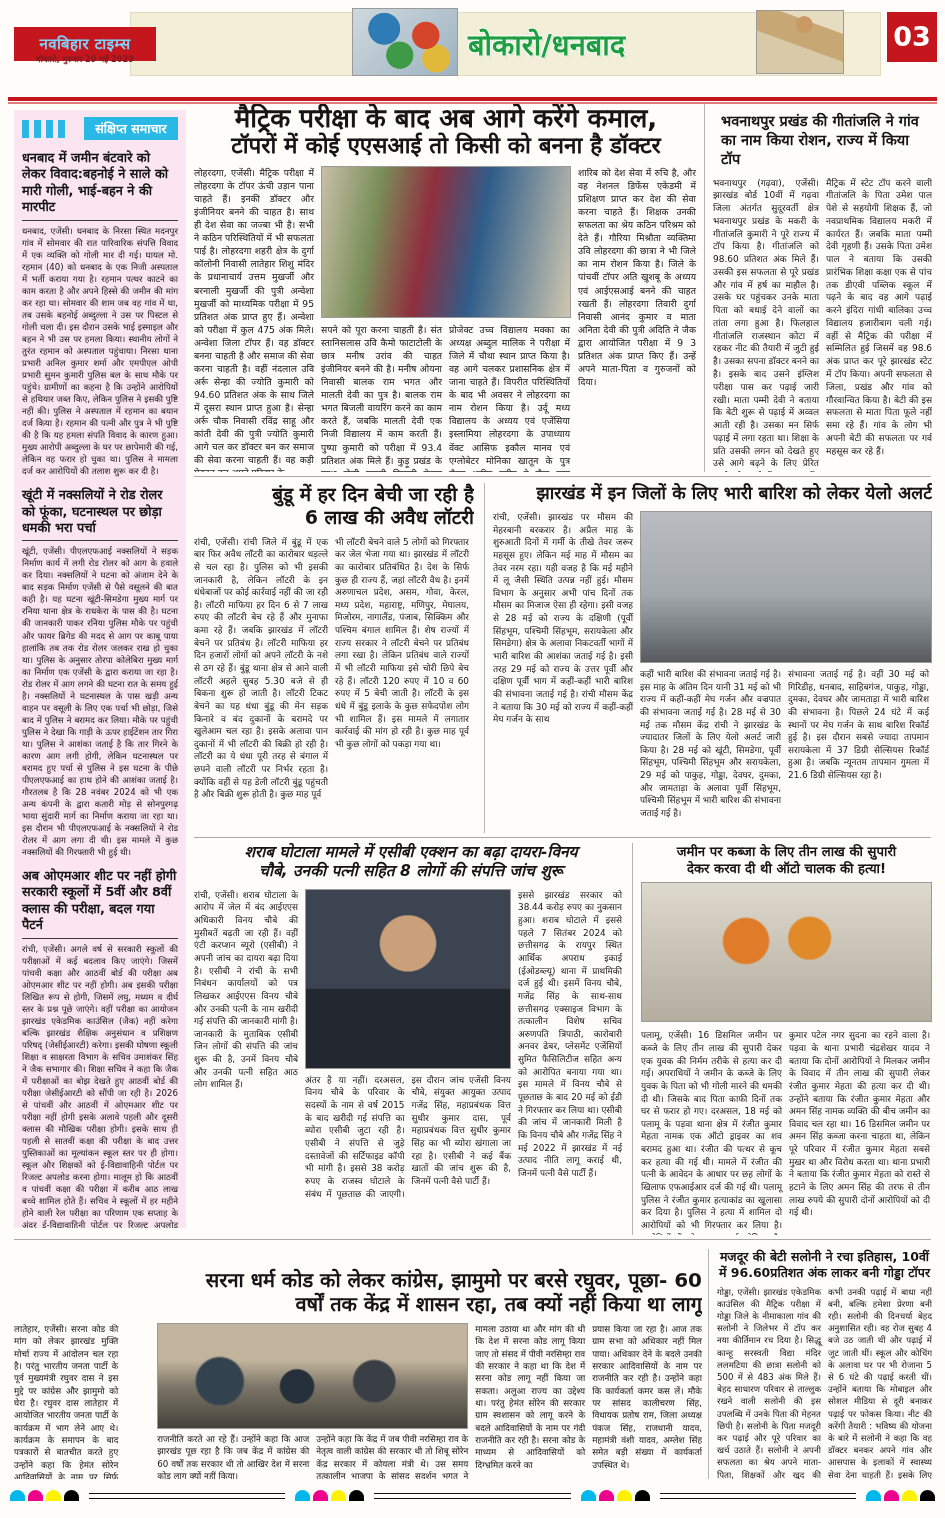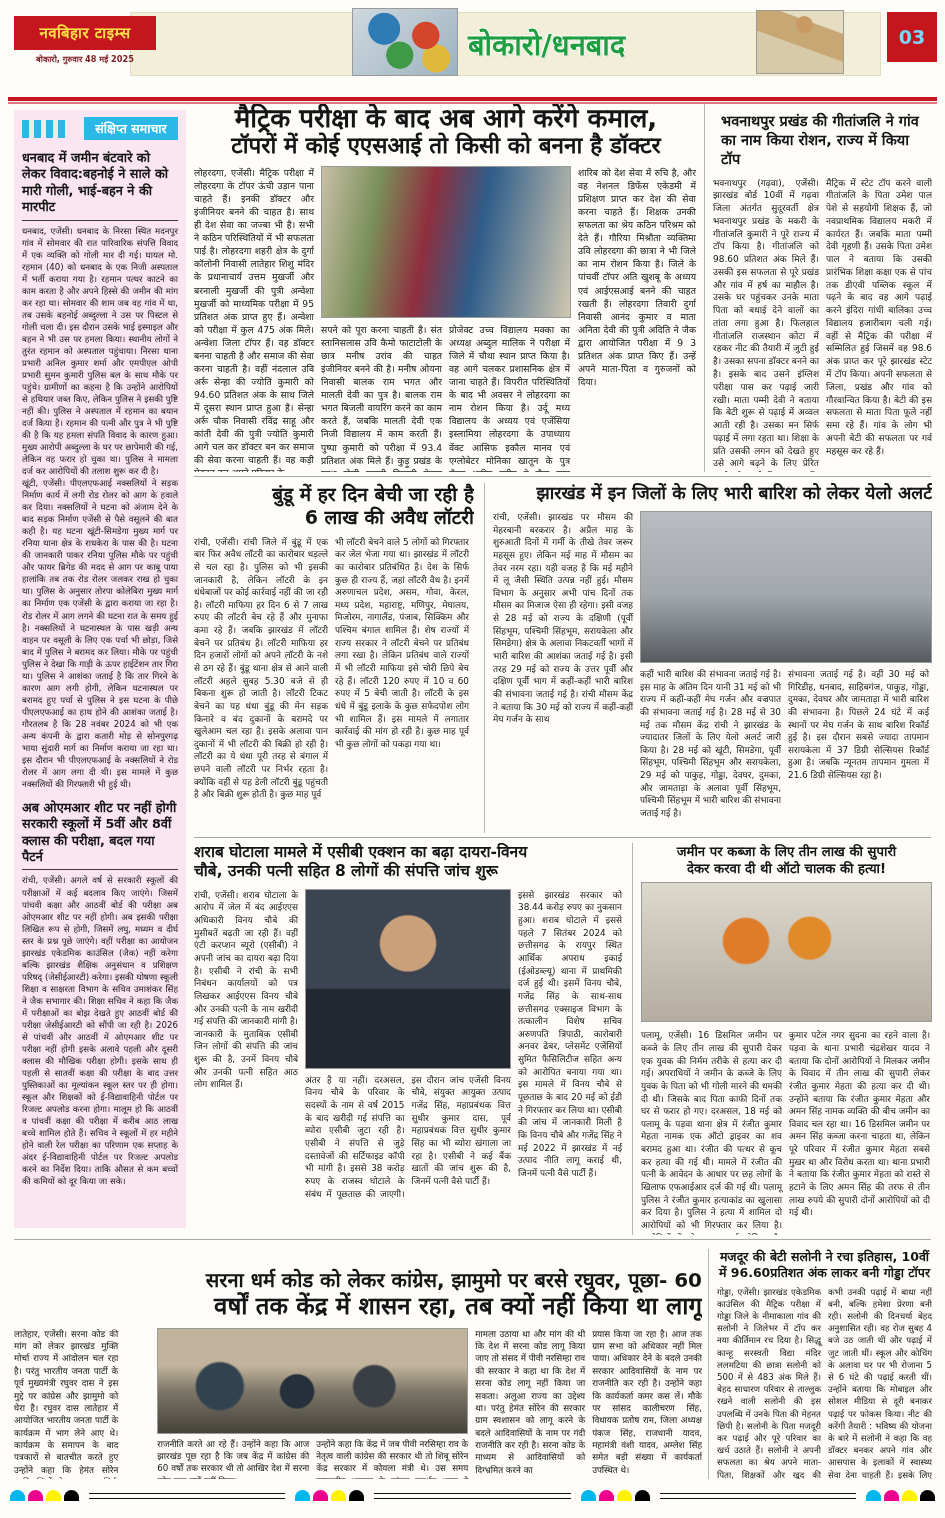--- a/index.html
+++ b/index.html
@@ -1,46 +1,46 @@
 <!DOCTYPE html>
 <html><head>
 <meta charset="utf-8">
 <style>
   html,body{margin:0;padding:0;}
   .page{position:relative;width:945px;height:1518px;background:#fffdfa;font-family:"DejaVu Sans",sans-serif;color:#151515;overflow:hidden;}
   
   .band{position:absolute;left:130px;right:64px;top:12px;height:62px;background:#f2eed7;border:1px solid #e2ddc0;}
-  .mast{position:absolute;left:14px;top:16px;width:142px;height:34px;background:#c4161c;color:#fde047;font-weight:bold;font-size:15px;line-height:34px;text-align:center;letter-spacing:0.5px;}
+  .mast{position:absolute;left:14px;top:27px;width:142px;height:34px;background:#c4161c;color:#7dd3fc;font-weight:bold;font-size:15px;line-height:34px;text-align:center;letter-spacing:0.5px;}
   .dateline{position:absolute;left:14px;top:53px;width:142px;font-size:8.2px;color:#7d1c22;text-align:center;font-weight:bold;}
   .collage{position:absolute;left:352px;top:8px;width:104px;height:66px;background:
     radial-gradient(circle at 30% 30%,#2e7bb5 0 18%,transparent 19%),
     radial-gradient(circle at 70% 40%,#d4452a 0 16%,transparent 17%),
     radial-gradient(circle at 45% 70%,#3f9a48 0 18%,transparent 19%),
     radial-gradient(circle at 80% 75%,#e0b93a 0 14%,transparent 15%),
     linear-gradient(135deg,#cfd8de,#9db3c0);}
   .sec-title{position:absolute;left:468px;top:24px;font-size:29px;font-weight:bold;color:#1e9e40;
     text-shadow:1px 0 #fff,-1px 0 #fff,0 1px #fff,0 -1px #fff,1px 1px 0 #9ec7a8;}
   .statue{position:absolute;left:756px;top:10px;width:86px;height:62px;background:
     radial-gradient(circle at 55% 22%,#c99a63 0 12%,transparent 13%),
     linear-gradient(20deg,#d8c9a8 0 45%,#c7a875 46% 75%,#e6dcc2 76%);}
-  .pagenum{position:absolute;right:8px;top:12px;width:50px;height:50px;background:#c4161c;color:#7dd3fc;font-size:19px;font-weight:bold;line-height:50px;text-align:center;}
+  .pagenum{position:absolute;right:8px;top:12px;width:50px;height:50px;background:#c4161c;color:#ffffff;font-size:27px;font-weight:bold;line-height:50px;text-align:center;}
   .redrule{position:absolute;top:97px;left:8px;right:8px;height:7px;background:linear-gradient(#c4161c 0 4px,#fff 4px 5px,#df7a7a 5px 7px);}
   
   .sidebar{position:absolute;left:14px;top:110px;width:172px;height:1118px;background:#fae5f0;padding:7px 8px;box-sizing:border-box;overflow:hidden;}
   .brief-head{display:flex;align-items:center;gap:18px;}
   .brief-bars{width:44px;height:18px;background:repeating-linear-gradient(90deg,#2ab9e6 0 7px,#fae5f0 7px 12px);}
   .brief-title{flex:1;background:#2ab9e6;color:#fff;font-size:12.5px;font-weight:bold;text-align:center;padding:3px 0;}
   .brief h3{margin:10px 0 4px 0;font-size:12.8px;line-height:1.28;border-bottom:1px solid #3a3a3a;padding-bottom:4px;}
   .brief p{margin:0;font-size:8.6px;line-height:1.4;text-align:justify;}
   
   .art{position:absolute;overflow:hidden;box-sizing:border-box;}
   .h-big1{margin:0;text-align:center;font-size:26px;line-height:1.12;font-weight:bold;}
   .h-big2{margin:0;text-align:center;font-size:22.5px;line-height:1.15;font-weight:bold;}
   .h-mid{margin:0;text-align:right;font-size:19px;line-height:1.2;font-weight:bold;}
-  .h-sm{margin:0;font-size:15.5px;line-height:1.25;font-weight:bold;}
+  .h-sm{margin:0;text-align:center;font-size:15.5px;line-height:1.25;font-weight:bold;font-style:italic;}
   .h-xs{margin:0;text-align:center;font-size:13.2px;line-height:1.3;font-weight:bold;}
   .h-left{margin:8px;font-size:13.5px;line-height:1.3;font-weight:bold;}
   .cols{display:flex;gap:7px;margin-top:7px;}
   .col{font-size:9.2px;line-height:1.42;text-align:justify;}
   .photo{border:1px solid #9a9a9a;}
   .ph-toppers{background:linear-gradient(100deg,#c8bfa8 0%,#7a8f5a 22%,#8f2f3e 42%,#2f5d8a 62%,#cfc7b0 100%);}
   .ph-weather{background:linear-gradient(#b9bdc1 0%,#a3a8ad 55%,#70757a 85%,#565a5e 100%);}
   .ph-chaubey{background:radial-gradient(circle at 50% 30%,#caa07a 0 17%,transparent 18%),linear-gradient(#3c4452 0 55%,#232830 56%);}
   .ph-arrest{background:radial-gradient(circle at 36% 42%,#e07b2a 0 11%,transparent 12%),radial-gradient(circle at 58% 40%,#e08a2a 0 11%,transparent 12%),linear-gradient(#ded9cd,#b4ada0);}
   .ph-crowd{background:radial-gradient(circle at 20% 55%,#32424f 0 9%,transparent 10%),radial-gradient(circle at 45% 60%,#26303a 0 9%,transparent 10%),radial-gradient(circle at 70% 55%,#3a3f46 0 9%,transparent 10%),linear-gradient(#c2b49c 0 35%,#7d7668 60%,#45423a 100%);}
@@ -53,37 +53,38 @@
   .reg.c{background:#00b7eb;}.reg.m{background:#ec008c;}.reg.y{background:#fff200;}.reg.k{background:#000;}
   .dline{flex:1;height:4px;border-top:1.6px solid #111;border-bottom:1.6px solid #111;}
 </style>
 </head>
 <body>
 
 <div class="page">
 
   <div class="band"></div>
   <div class="mast">नवबिहार टाइम्स</div>
-  <div class="dateline">बोकारो, गुरुवार 48 मई 2025</div>
+  <div class="dateline">बोकारो, गुरुवार 29 मई 2029</div>
   <div class="collage photo"></div>
   <div class="sec-title">बोकारो/धनबाद</div>
   <div class="statue photo"></div>
   <div class="pagenum">03</div>
   <div class="redrule"></div>
 
   <div class="sidebar">
     <div class="brief-head">
       <div class="brief-bars"></div>
       <div class="brief-title">संक्षिप्त समाचार</div>
     </div>
     <div class="brief">
       <h3>धनबाद में जमीन बंटवारे को लेकर विवाद:बहनोई ने साले को मारी गोली, भाई-बहन ने की मारपीट</h3>
       <p>धनबाद, एजेंसी। धनबाद के निरसा स्थित मदनपुर गांव में सोमवार की रात पारिवारिक संपत्ति विवाद में एक व्यक्ति को गोली मार दी गई। घायल मो. रहमान (40) को धनबाद के एक निजी अस्पताल में भर्ती कराया गया है। रहमान पत्थर काटने का काम करता है और अपने हिस्से की जमीन की मांग कर रहा था। सोमवार की शाम जब वह गांव में था, तब उसके बहनोई अब्दुल्ला ने उस पर पिस्टल से गोली चला दी। इस दौरान उसके भाई इस्माइल और बहन ने भी उस पर हमला किया। स्थानीय लोगों ने तुरंत रहमान को अस्पताल पहुंचाया। निरसा थाना प्रभारी अनिल कुमार शर्मा और एमपीएल ओपी प्रभारी सुमन कुमारी पुलिस बल के साथ मौके पर पहुंचे। ग्रामीणों का कहना है कि उन्होंने आरोपियों से हथियार जब्त किए, लेकिन पुलिस ने इसकी पुष्टि नहीं की। पुलिस ने अस्पताल में रहमान का बयान दर्ज किया है। रहमान की पत्नी और पुत्र ने भी पुष्टि की है कि यह हमला संपति विवाद के कारण हुआ। मुख्य आरोपी अब्दुल्ला के घर पर छापेमारी की गई, लेकिन वह फरार हो चुका था। पुलिस ने मामला दर्ज कर आरोपियों की तलाश शुरू कर दी है।</p>
     </div>
     <div class="brief">
+      <h3>खूंटी में नक्सलियों ने रोड रोलर को फूंका, घटनास्थल पर छोड़ा धमकी भरा पर्चा</h3>
       <p>खूंटी, एजेंसी। पीएलएफआई नक्सलियों ने सड़क निर्माण कार्य में लगी रोड रोलर को आग के हवाले कर दिया। नक्सलियों ने घटना को अंजाम देने के बाद सड़क निर्माण एजेंसी से पैसे वसूलने की बात कही है। यह घटना खूंटी-सिमडेगा मुख्य मार्ग पर रनिया थाना क्षेत्र के राधकेरा के पास की है। घटना की जानकारी पाकर रनिया पुलिस मौके पर पहुंची और फायर ब्रिगेड की मदद से आग पर काबू पाया हालांकि तब तक रोड रोलर जलकर राख हो चुका था। पुलिस के अनुसार तोरपा कोलेबिरा मुख्य मार्ग का निर्माण एक एजेंसी के द्वारा कराया जा रहा है। रोड रोलर में आग लगने की घटना रात के समय हुई है। नक्सलियों ने घटनास्थल के पास खड़ी अन्य वाहन पर वसूली के लिए एक पर्चा भी छोड़ा, जिसे बाद में पुलिस ने बरामद कर लिया। मौके पर पहुंची पुलिस ने देखा कि गाड़ी के ऊपर हाईटेंशन तार गिरा था। पुलिस ने आशंका जताई है कि तार गिरने के कारण आग लगी होगी, लेकिन घटनास्थल पर बरामद हुए पर्चा से पुलिस ने इस घटना के पीछे पीएलएफआई का हाथ होने की आशंका जताई है। गौरतलब है कि 28 नवंबर 2024 को भी एक अन्य कंपनी के द्वारा कतारी मोड़ से सोनपुरगढ़ भाया सुंदारी मार्ग का निर्माण कराया जा रहा था। इस दौरान भी पीएलएफआई के नक्सलियों ने रोड रोलर में आग लगा दी थी। इस मामले में कुछ नक्सलियों की गिरफ्तारी भी हुई थी।</p>
     </div>
     <div class="brief">
       <h3>अब ओएमआर शीट पर नहीं होगी सरकारी स्कूलों में 5वीं और 8वीं क्लास की परीक्षा, बदल गया पैटर्न</h3>
       <p>रांची, एजेंसी। अगले वर्ष से सरकारी स्कूलों की परीक्षाओं में कई बदलाव किए जाएंगे। जिसमें पांचवी कक्षा और आठवीं बोर्ड की परीक्षा अब ओएमआर शीट पर नहीं होगी। अब इसकी परीक्षा लिखित रूप से होगी, जिसमें लघु, मध्यम व दीर्घ स्तर के प्रश्न पूछे जाएंगे। वहीं परीक्षा का आयोजन झारखंड एकेडमिक काउंसिल (जैक) नहीं करेगा बल्कि झारखंड शैक्षिक अनुसंधान व प्रशिक्षण परिषद् (जेसीईआरटी) करेगा। इसकी घोषणा स्कूली शिक्षा व साक्षरता विभाग के सचिव उमाशंकर सिंह ने जैक सभागार की। शिक्षा सचिव ने कहा कि जैक में परीक्षाओं का बोझ देखते हुए आठवीं बोर्ड की परीक्षा जेसीईआरटी को सौंपी जा रही है। 2026 से पांचवीं और आठवीं में ओएमआर शीट पर परीक्षा नहीं होगी इसके अलावे पहली और दूसरी क्लास की मौखिक परीक्षा होगी। इसके साथ ही पहली से सातवीं कक्षा की परीक्षा के बाद उत्तर पुस्तिकाओं का मूल्यांकन स्कूल स्तर पर ही होगा। स्कूल और शिक्षकों को ई-विद्यावाहिनी पोर्टल पर रिजल्ट अपलोड करना होगा। मालूम हो कि आठवीं व पांचवीं कक्षा की परीक्षा में करीब आठ लाख बच्चे शामिल होते हैं। सचिव ने स्कूलों में हर महीने होने वाली रेल परीक्षा का परिणाम एक सप्ताह के अंदर ई-विद्यावाहिनी पोर्टल पर रिजल्ट अपलोड करने का निर्देश दिया। ताकि औसत से कम बच्चों की कमियों को दूर किया जा सके।</p>
     </div>
   </div>
 
   <div class="art" style="left:194px;top:104px;width:504px;height:368px;">
     <h1 class="h-big1">मैट्रिक परीक्षा के बाद अब आगे करेंगे कमाल,</h1>
@@ -156,21 +157,21 @@
     <div class="cols">
       <div class="col" style="width:141px;font-size:8.9px;">पलामू, एजेंसी। 16 डिसमिल जमीन पर कब्जे के लिए तीन लाख की सुपारी देकर एक युवक की निर्मम तरीके से हत्या कर दी गई। अपराधियों ने जमीन के कब्जे के लिए युवक के पिता को भी गोली मारने की धमकी दी थी। जिसके बाद पिता काफी दिनों तक घर से फरार हो गए। दरअसल, 18 मई को पलामू के पड़वा थाना क्षेत्र में रंजीत कुमार मेहता नामक एक ऑटो ड्राइवर का शव बरामद हुआ था। रंजीत की पत्थर से कूच कर हत्या की गई थी। मामले में रंजीत की पत्नी के आवेदन के आधार पर छह लोगों के खिलाफ एफआईआर दर्ज की गई थी। पलामू पुलिस ने रंजीत कुमार हत्याकांड का खुलासा कर दिया है। पुलिस ने हत्या में शामिल दो आरोपियों को भी गिरफ्तार कर लिया है। आरोपियों में सोनू कुमार उर्फ रोहित और संतोष</div>
       <div class="col" style="width:141px;font-size:8.9px;">कुमार पटेल नगर सुदना का रहने वाला है। पड़वा के थाना प्रभारी चंद्रशेखर यादव ने बताया कि दोनों आरोपियों ने मिलकर जमीन के विवाद में तीन लाख की सुपारी लेकर रंजीत कुमार मेहता की हत्या कर दी थी। उन्होंने बताया कि रंजीत कुमार मेहता और अमन सिंह नामक व्यक्ति की बीच जमीन का विवाद चल रहा था। 16 डिसमिल जमीन पर अमन सिंह कब्जा करना चाहता था, लेकिन पूरे परिवार में रंजीत कुमार मेहता सबसे मुखर था और विरोध करता था। थाना प्रभारी ने बताया कि रंजीत कुमार मेहता को रास्ते से हटाने के लिए अमन सिंह की तरफ से तीन लाख रुपये की सुपारी दोनों आरोपियों को दी गई थी।</div>
     </div>
   </div>
 
   <div class="hline" style="top:1239px;left:14px;right:14px;"></div>
 
   <div class="art" style="left:14px;top:1245px;width:688px;height:234px;">
     <h2 class="h-mid" style="font-size:20px;margin-top:23px;">सरना धर्म कोड को लेकर कांग्रेस, झामुमो पर बरसे रघुवर, पूछा- 60</h2>
-    <h2 class="h-mid" style="font-size:24px;">वर्षों तक केंद्र में शासन रहा, तब क्यों नहीं किया था लागू</h2>
+    <h2 class="h-mid" style="font-size:20px;">वर्षों तक केंद्र में शासन रहा, तब क्यों नहीं किया था लागू</h2>
     <div class="cols">
       <div class="col" style="width:112px;font-size:8.7px;">लातेहार, एजेंसी। सरना कोड की मांग को लेकर झारखंड मुक्ति मोर्चा राज्य में आंदोलन चल रहा है। परंतु भारतीय जनता पार्टी के पूर्व मुख्यमंत्री रघुवर दास ने इस मुद्दे पर कांग्रेस और झामुमो को घेरा है। रघुवर दास लातेहार में आयोजित भारतीय जनता पार्टी के कार्यक्रम में भाग लेने आए थे। कार्यक्रम के समापन के बाद पत्रकारों से बातचीत करते हुए उन्होंने कहा कि हेमंत सोरेन आदिवासियों के नाम पर सिर्फ गंदी</div>
       <div style="width:312px;padding-left:32px;">
         <div class="photo ph-crowd" style="height:104px;"></div>
         <div class="cols" style="margin-top:4px;">
           <div class="col" style="width:152px;font-size:8.7px;">राजनीति करते आ रहे हैं। उन्होंने कहा कि आज झारखंड पूछ रहा है कि जब केंद्र में कांग्रेस की 60 वर्षों तक सरकार थी तो आखिर देश में सरना कोड लागू क्यों नहीं किया।</div>
           <div class="col" style="width:152px;font-size:8.7px;">उन्होंने कहा कि केंद्र में जब पीवी नरसिम्हा राव के नेतृत्व वाली कांग्रेस की सरकार थी तो शिबू सोरेन केंद्र सरकार में कोयला मंत्री थे। उस समय तत्कालीन भाजपा के सांसद सुदर्शन भगत ने संसद में</div>
         </div>
       </div>
       <div class="col" style="width:118px;font-size:8.7px;">मामला उठाया था और मांग की थी कि देश में सरना कोड लागू किया जाए तो संसद में पीवी नरसिम्हा राव की सरकार ने कहा था कि देश में सरना कोड लागू नहीं किया जा सकता। अलुआ राज्य का उद्देश्य था। परंतु हेमंत सोरेन की सरकार ग्राम स्वशासन को लागू करने के बदले आदिवासियों के नाम पर गंदी राजनीति कर रही है। सरना कोड के माध्यम से आदिवासियों को दिग्भ्रमित करने का</div>

